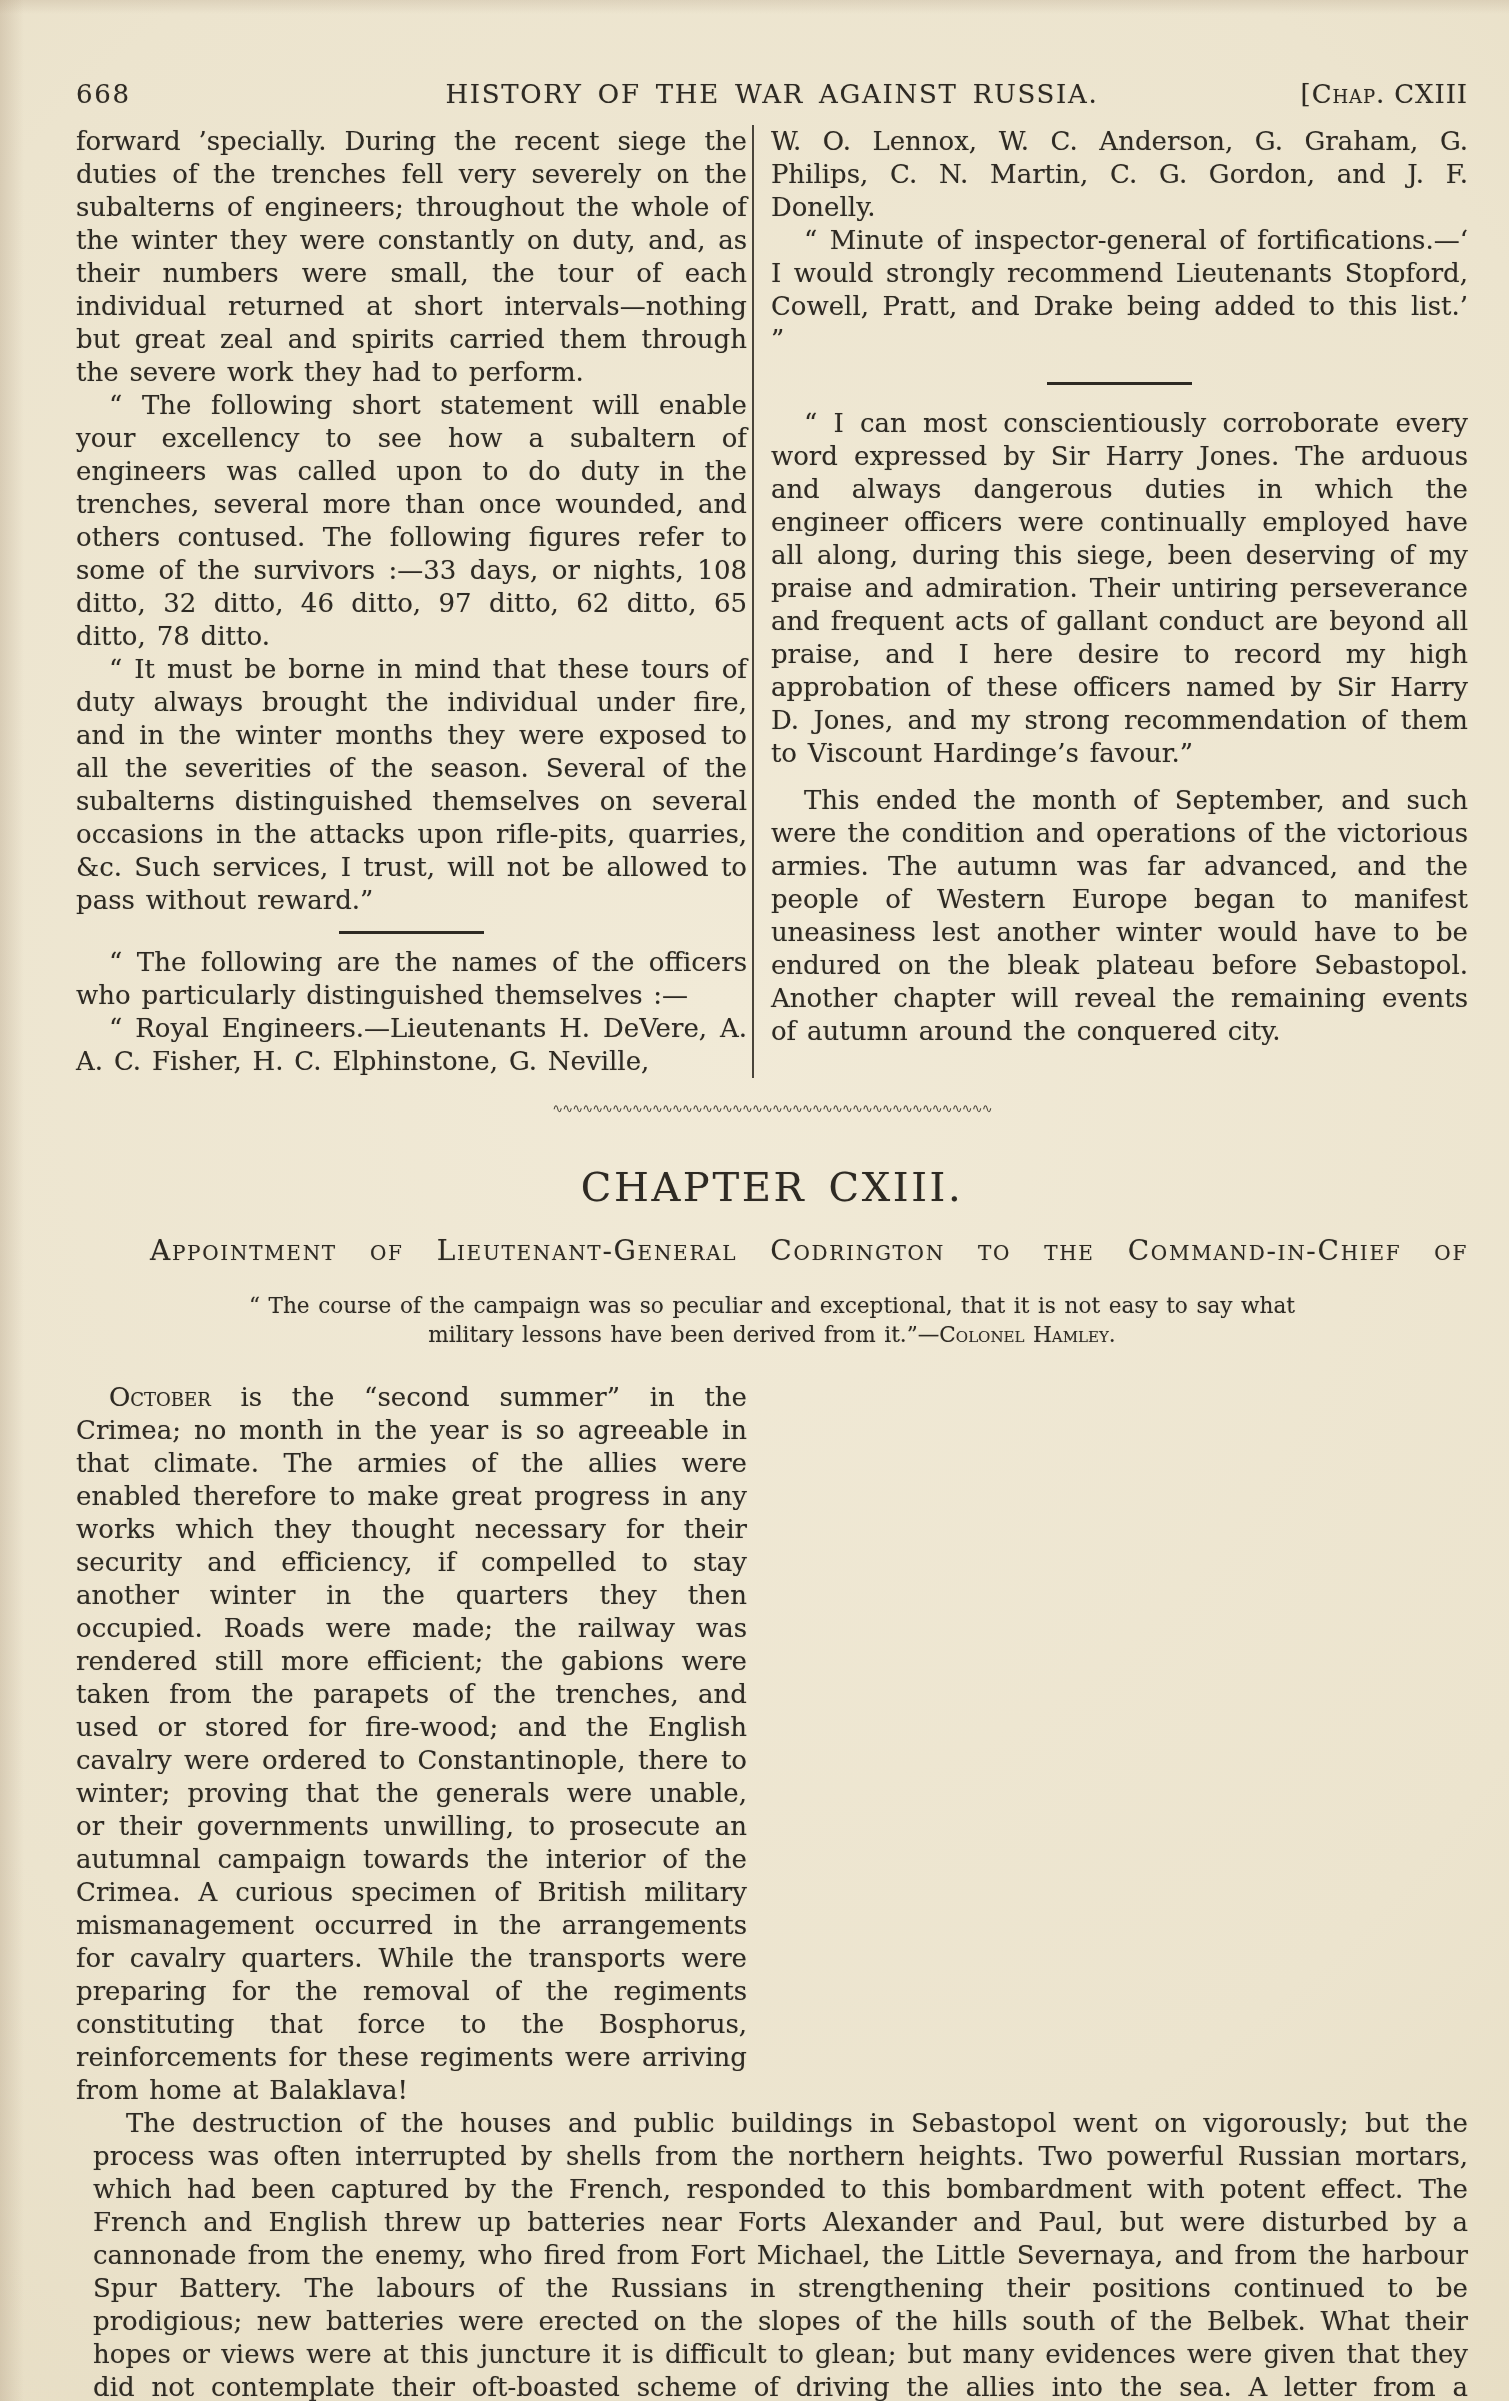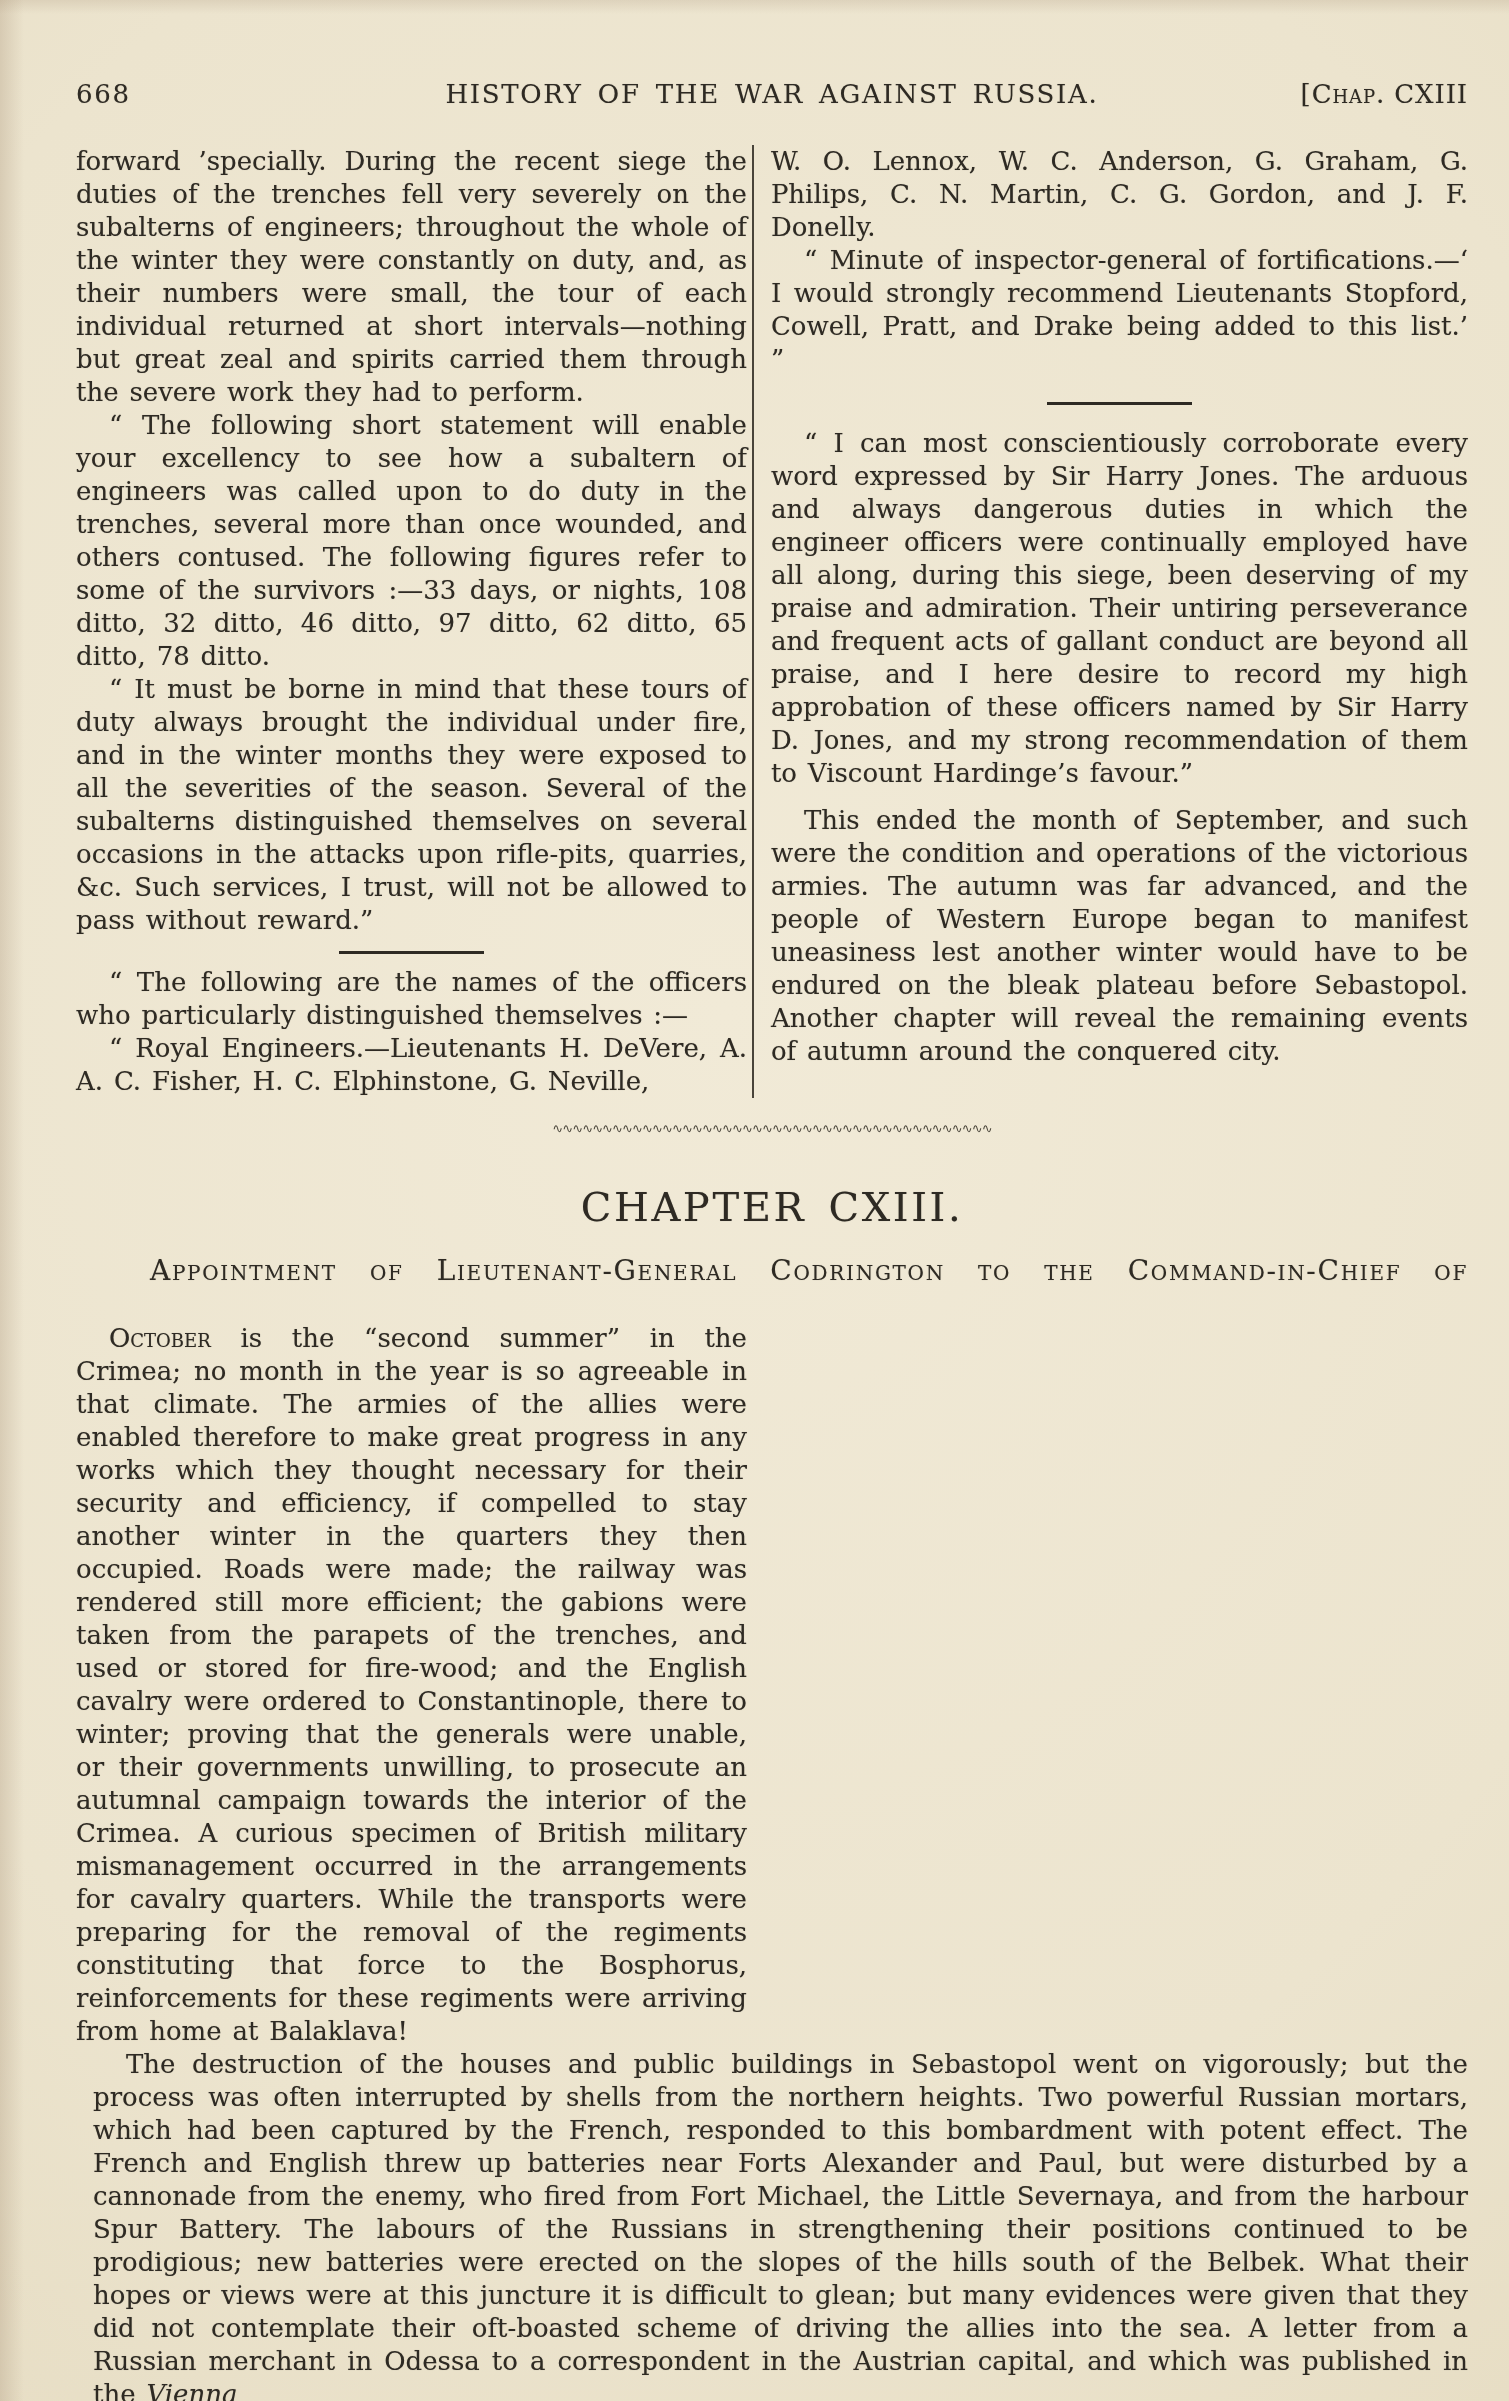--- a/index.html
+++ b/index.html
@@ -34,21 +34,21 @@
   .running-head {
     display:grid; grid-template-columns:1fr auto 1fr; align-items:baseline;
     margin-top:79px; font-size:26px;
   }
   .pagenum { justify-self:start; letter-spacing:1.7px; }
   .runtitle { justify-self:center; letter-spacing:1.7px; word-spacing:5.2px; }
   .chapref { justify-self:end; letter-spacing:0.9px; }
 
   
   .twocol { display:flex; align-items:stretch; }
-  .upper { margin-top:36px; }
+  .upper { margin-top:16px; }
   .lower { margin-top:32px;flex-direction:column; }
   .col-l { width:671px; flex:none; }
   .vrule { width:1.7px; flex:none; background:#49443a; margin-left:5.2px; }
   .col-r { flex:1; margin-left:17px; }
 
   p {
     margin:0; font-size:26px; line-height:33px;
     text-align:justify; text-indent:33px;
     word-spacing:2.6px; hyphens:auto;
   }
@@ -116,20 +116,26 @@
   </section>
 
   <div class="squiggle">∿∿∿∿∿∿∿∿∿∿∿∿∿∿∿∿∿∿∿∿∿∿∿∿∿∿∿∿∿∿∿∿∿∿∿∿∿∿∿∿∿∿∿∿</div>
 
   <h1 class="chapter-title">CHAPTER CXIII.</h1>
 
   <div class="chapter-heading">
     <div class="h-line just indent2">Appointment of Lieutenant-General Codrington to the Command-in-Chief of</div>
   </div>
 
+  <div class="epigraph">
+    <div class="epi-line">“ The course of the campaign was so peculiar and exceptional, that it is not easy to say what</div>
+    <div class="epi-line">
+      <span>military lessons have been derived from it.”—</span><span class="smallcaps">Colonel Hamley.</span>
+    </div>
+  </div>
 
   <section class="twocol lower">
     <div class="col-l">
       <p><span class="lead">October</span><span> is the “second summer” in the Crimea; no month in the year is so agreeable in that climate. The armies of the allies were enabled therefore to make great progress in any works which they thought necessary for their security and efficiency, if compelled to stay another winter in the quarters they then occupied. Roads were made; the railway was rendered still more efficient; the gabions were taken from the parapets of the trenches, and used or stored for fire-wood; and the English cavalry were ordered to Constantinople, there to winter; proving that the generals were unable, or their governments unwilling, to prosecute an autumnal campaign towards the interior of the Crimea. A curious specimen of British military mismanagement occurred in the arrangements for cavalry quarters. While the transports were preparing for the removal of the regiments constituting that force to the Bosphorus, reinforcements for these regiments were arriving from home at Balaklava!</span></p>
     </div>
     <div class="vrule"></div>
     <div class="col-r">
       <p><span>The destruction of the houses and public buildings in Sebastopol went on vigorously; but the process was often interrupted by shells from the northern heights. Two powerful Russian mortars, which had been captured by the French, responded to this bombardment with potent effect. The French and English threw up batteries near Forts Alexander and Paul, but were disturbed by a cannonade from the enemy, who fired from Fort Michael, the Little Severnaya, and from the harbour Spur Battery. The labours of the Russians in strengthening their positions continued to be prodigious; new batteries were erected on the slopes of the hills south of the Belbek. What their hopes or views were at this juncture it is difficult to glean; but many evidences were given that they did not contemplate their oft-boasted scheme of driving the allies into the sea. A letter from a Russian merchant in Odessa to a correspondent in the Austrian capital, and which was published in the </span><em>Vienna</em></p>
     </div>
   </section>

